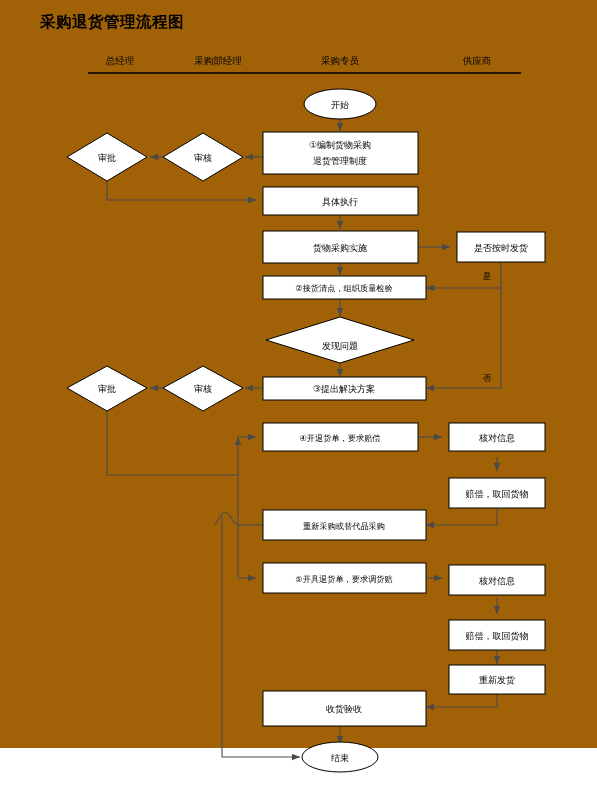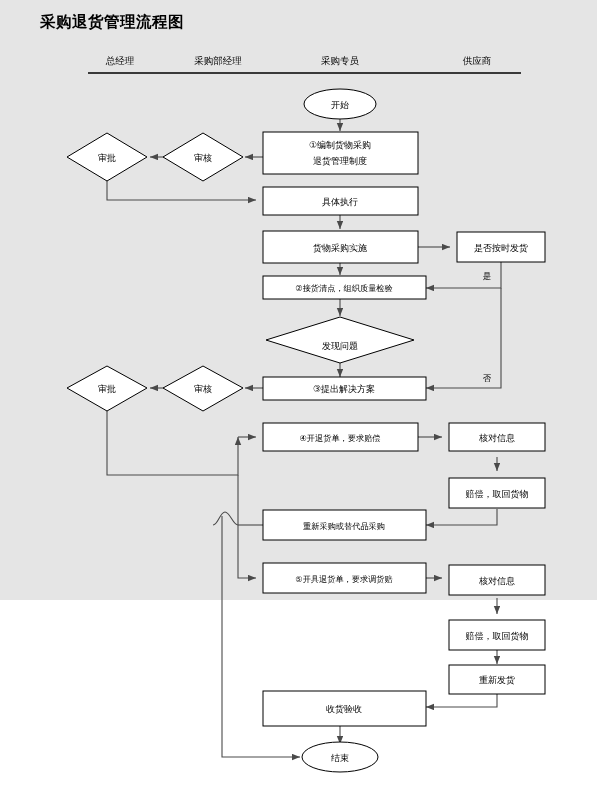--- a/index.html
+++ b/index.html
@@ -10,22 +10,22 @@
   body {
     width: 597px;
     height: 797px;
     font-family: "DejaVu Sans", "Liberation Sans", sans-serif;
     position: relative;
     overflow: hidden;
   }
   #page {
     position: relative;
     width: 597px;
-    height: 600px;
-    background: #e5e5e5;
+    height: 748px;
+    background: #a16207;
   }
   .title {
     position: absolute;
     left: 40px;
     top: 12px;
     font-size: 15.5px;
     font-weight: bold;
     color: #000000;
     letter-spacing: 0.5px;
     font-family: "DejaVu Sans", "Liberation Sans", sans-serif;

